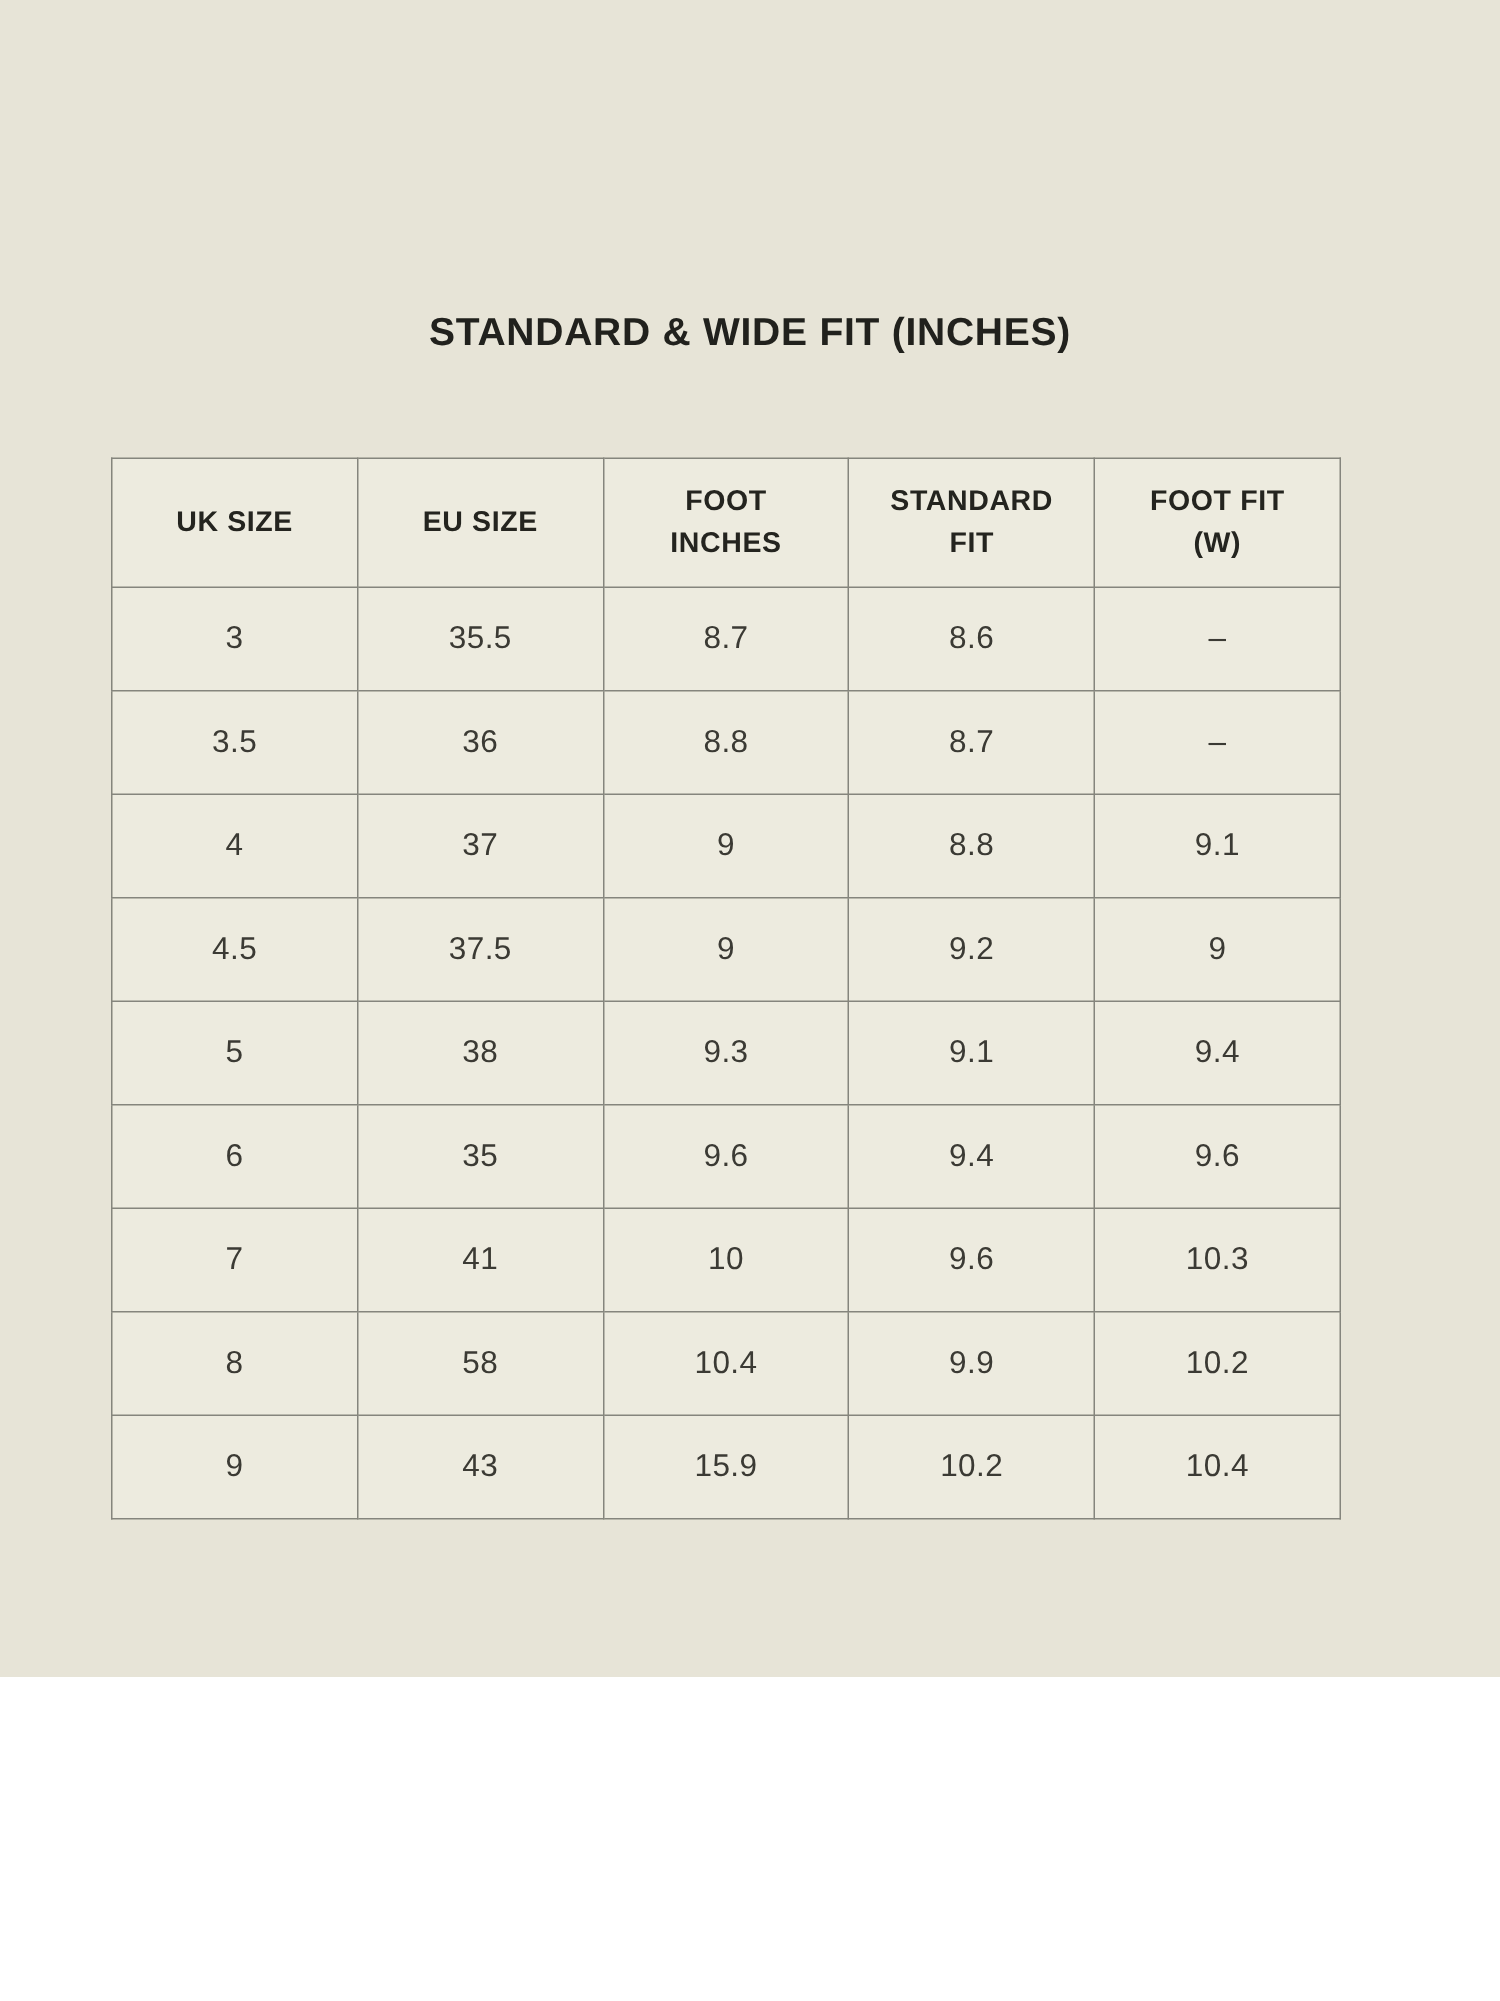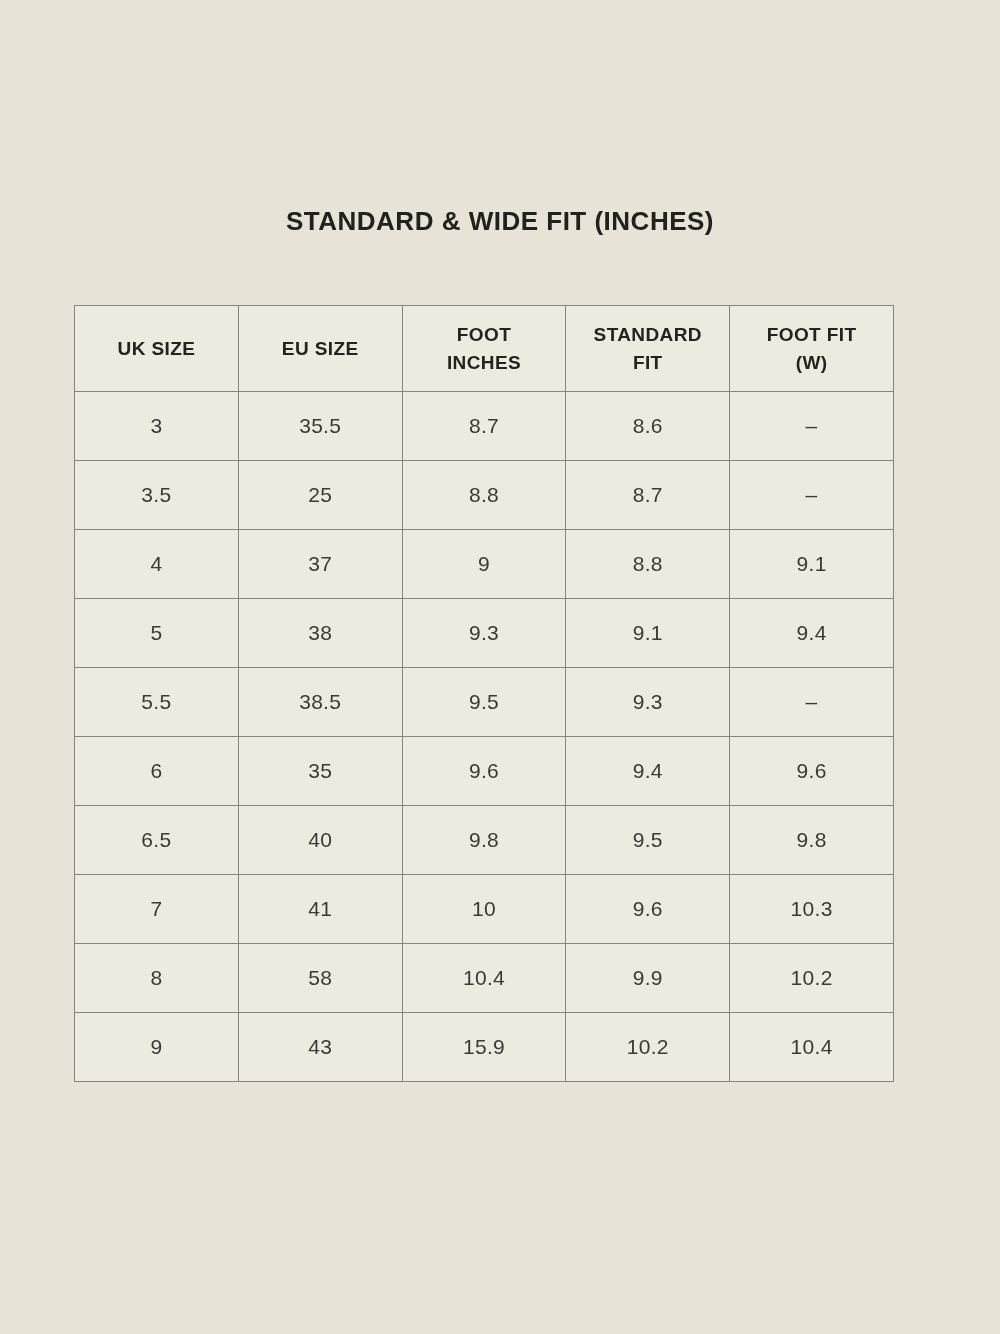--- a/index.html
+++ b/index.html
@@ -2,21 +2,21 @@
 <html><head>
 <meta charset="utf-8">
 <style>
   * { margin: 0; padding: 0; box-sizing: border-box; }
   html, body { width: 1000px; }
   body { font-family: "Liberation Sans", sans-serif; }
 
   .page {
     position: relative;
     width: 1000px;
-    height: 1334px;
+    height: 1118px;
     background: #e7e4d7;
     overflow: hidden;
   }
 
   .page-title {
     position: absolute;
     top: 206px;
     left: 0;
     width: 100%;
     text-align: center;
@@ -85,59 +85,52 @@
     <tbody>
       <tr>
         <td>3</td>
         <td>35.5</td>
         <td>8.7</td>
         <td>8.6</td>
         <td>–</td>
       </tr>
       <tr>
         <td>3.5</td>
-        <td>25</td>
+        <td>36</td>
         <td>8.8</td>
         <td>8.7</td>
         <td>–</td>
       </tr>
       <tr>
         <td>4</td>
         <td>37</td>
         <td>9</td>
         <td>8.8</td>
         <td>9.1</td>
       </tr>
       <tr>
+        <td>4.5</td>
+        <td>37.5</td>
+        <td>9</td>
+        <td>9.2</td>
+        <td>9</td>
+      </tr>
+      <tr>
         <td>5</td>
         <td>38</td>
         <td>9.3</td>
         <td>9.1</td>
         <td>9.4</td>
       </tr>
       <tr>
-        <td>5.5</td>
-        <td>38.5</td>
-        <td>9.5</td>
-        <td>9.3</td>
-        <td>–</td>
-      </tr>
-      <tr>
         <td>6</td>
         <td>35</td>
         <td>9.6</td>
         <td>9.4</td>
         <td>9.6</td>
-      </tr>
-      <tr>
-        <td>6.5</td>
-        <td>40</td>
-        <td>9.8</td>
-        <td>9.5</td>
-        <td>9.8</td>
       </tr>
       <tr>
         <td>7</td>
         <td>41</td>
         <td>10</td>
         <td>9.6</td>
         <td>10.3</td>
       </tr>
       <tr>
         <td>8</td>

